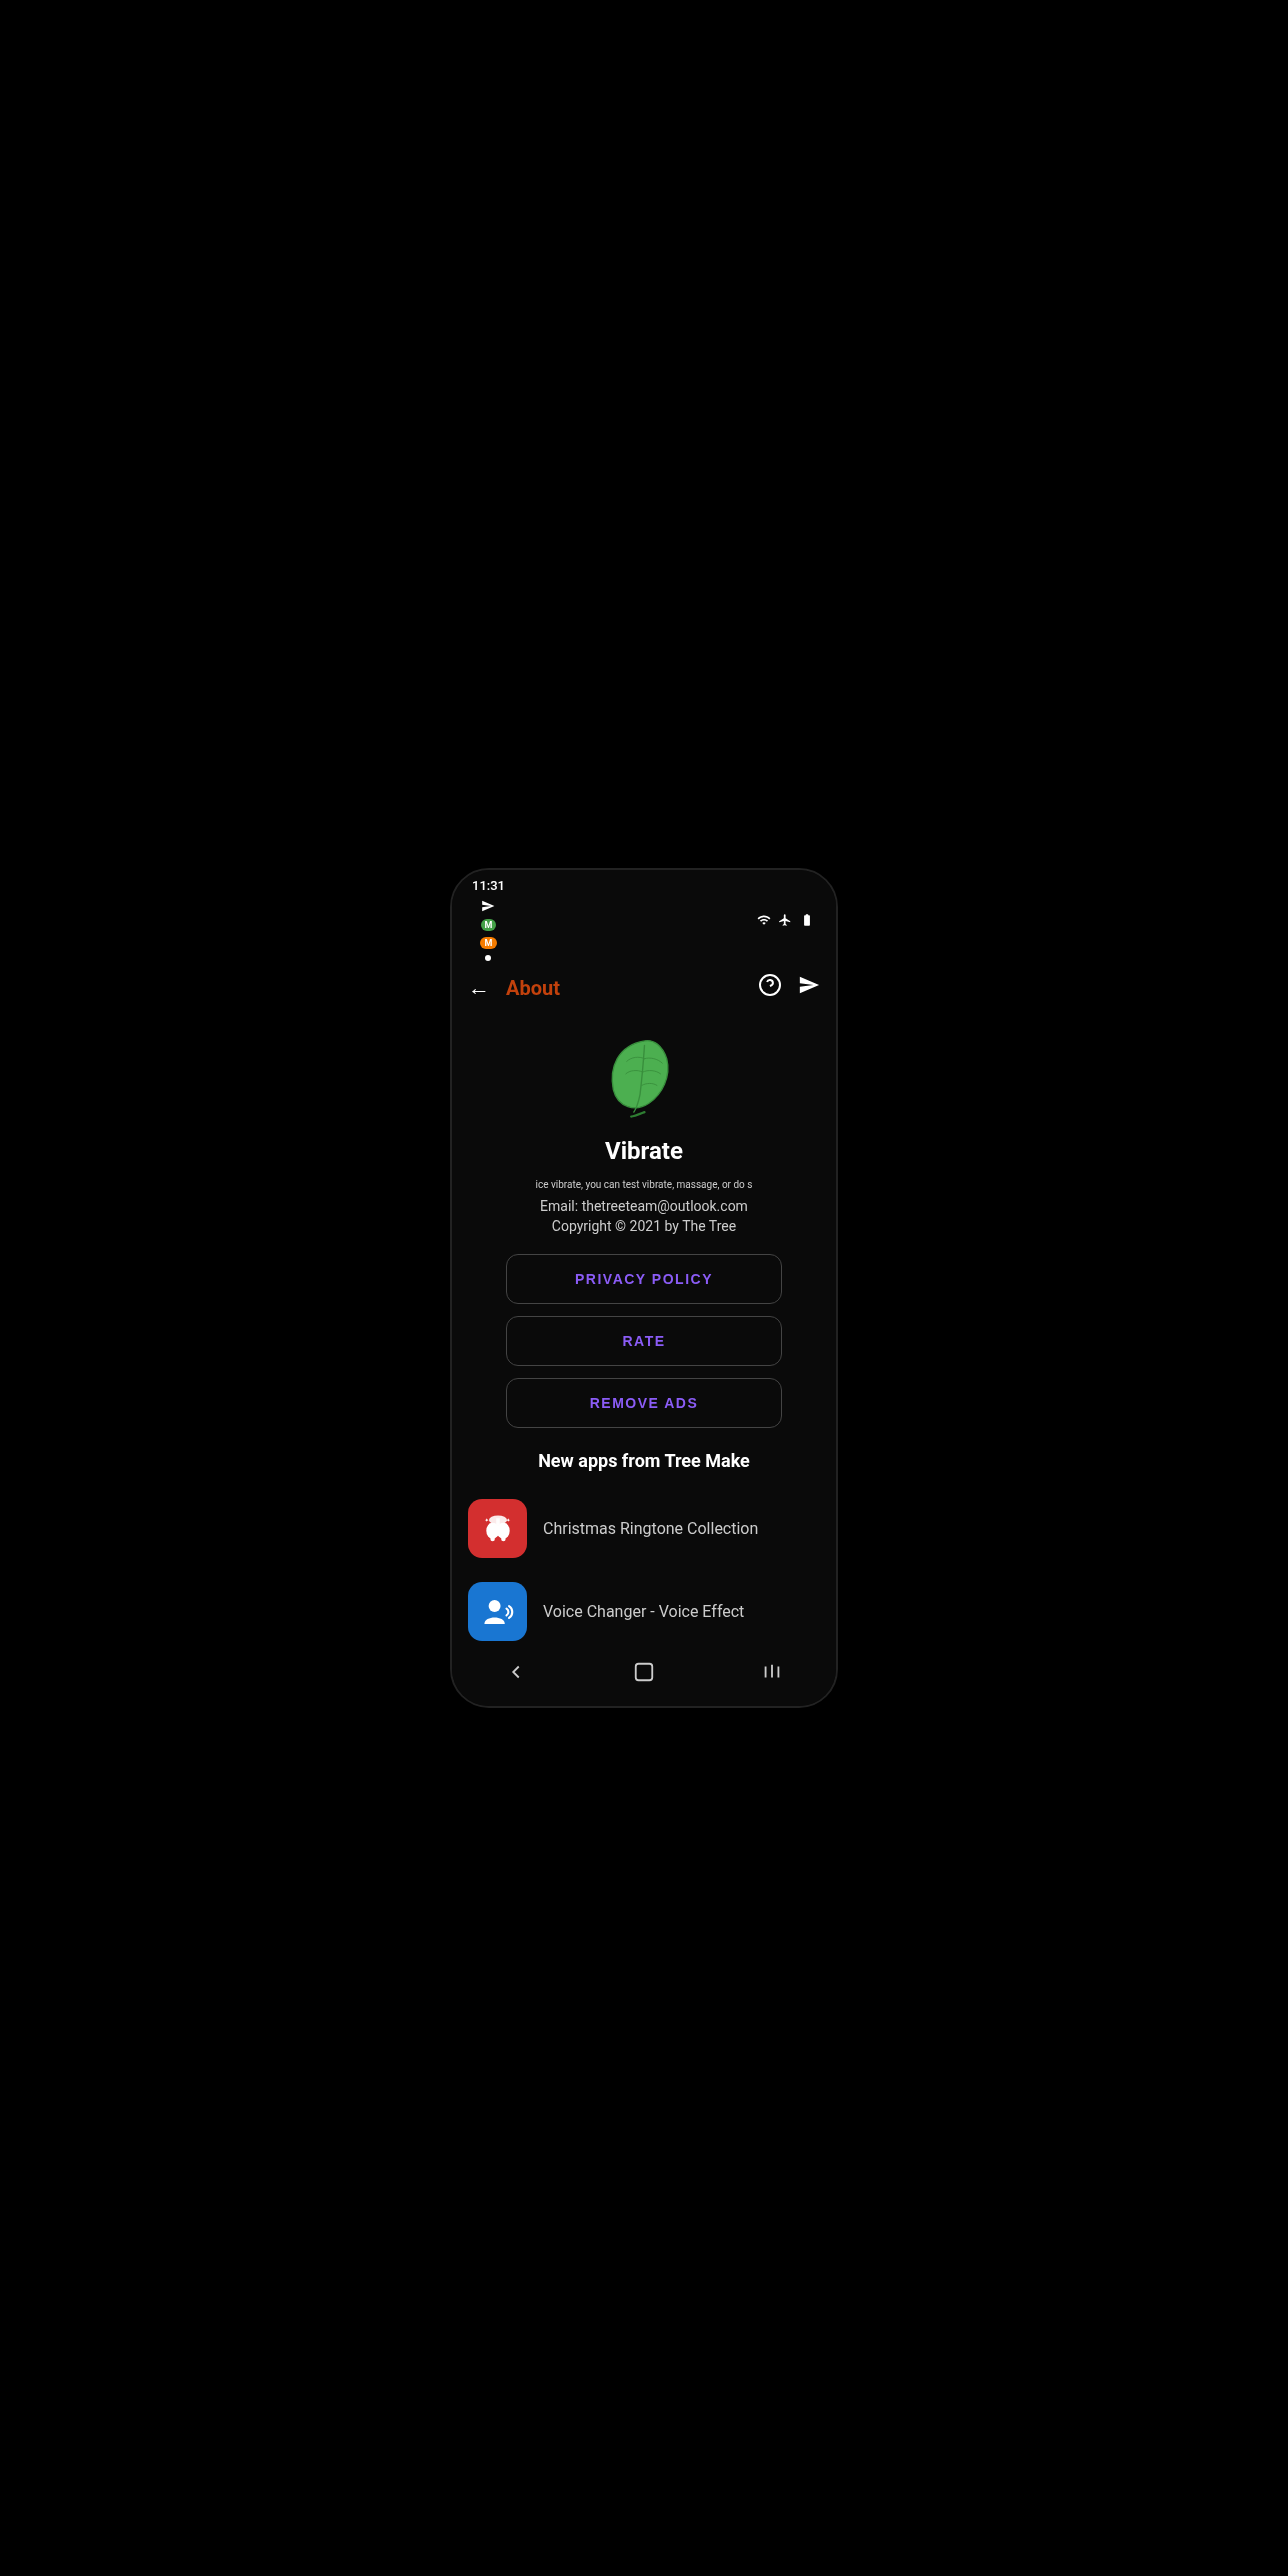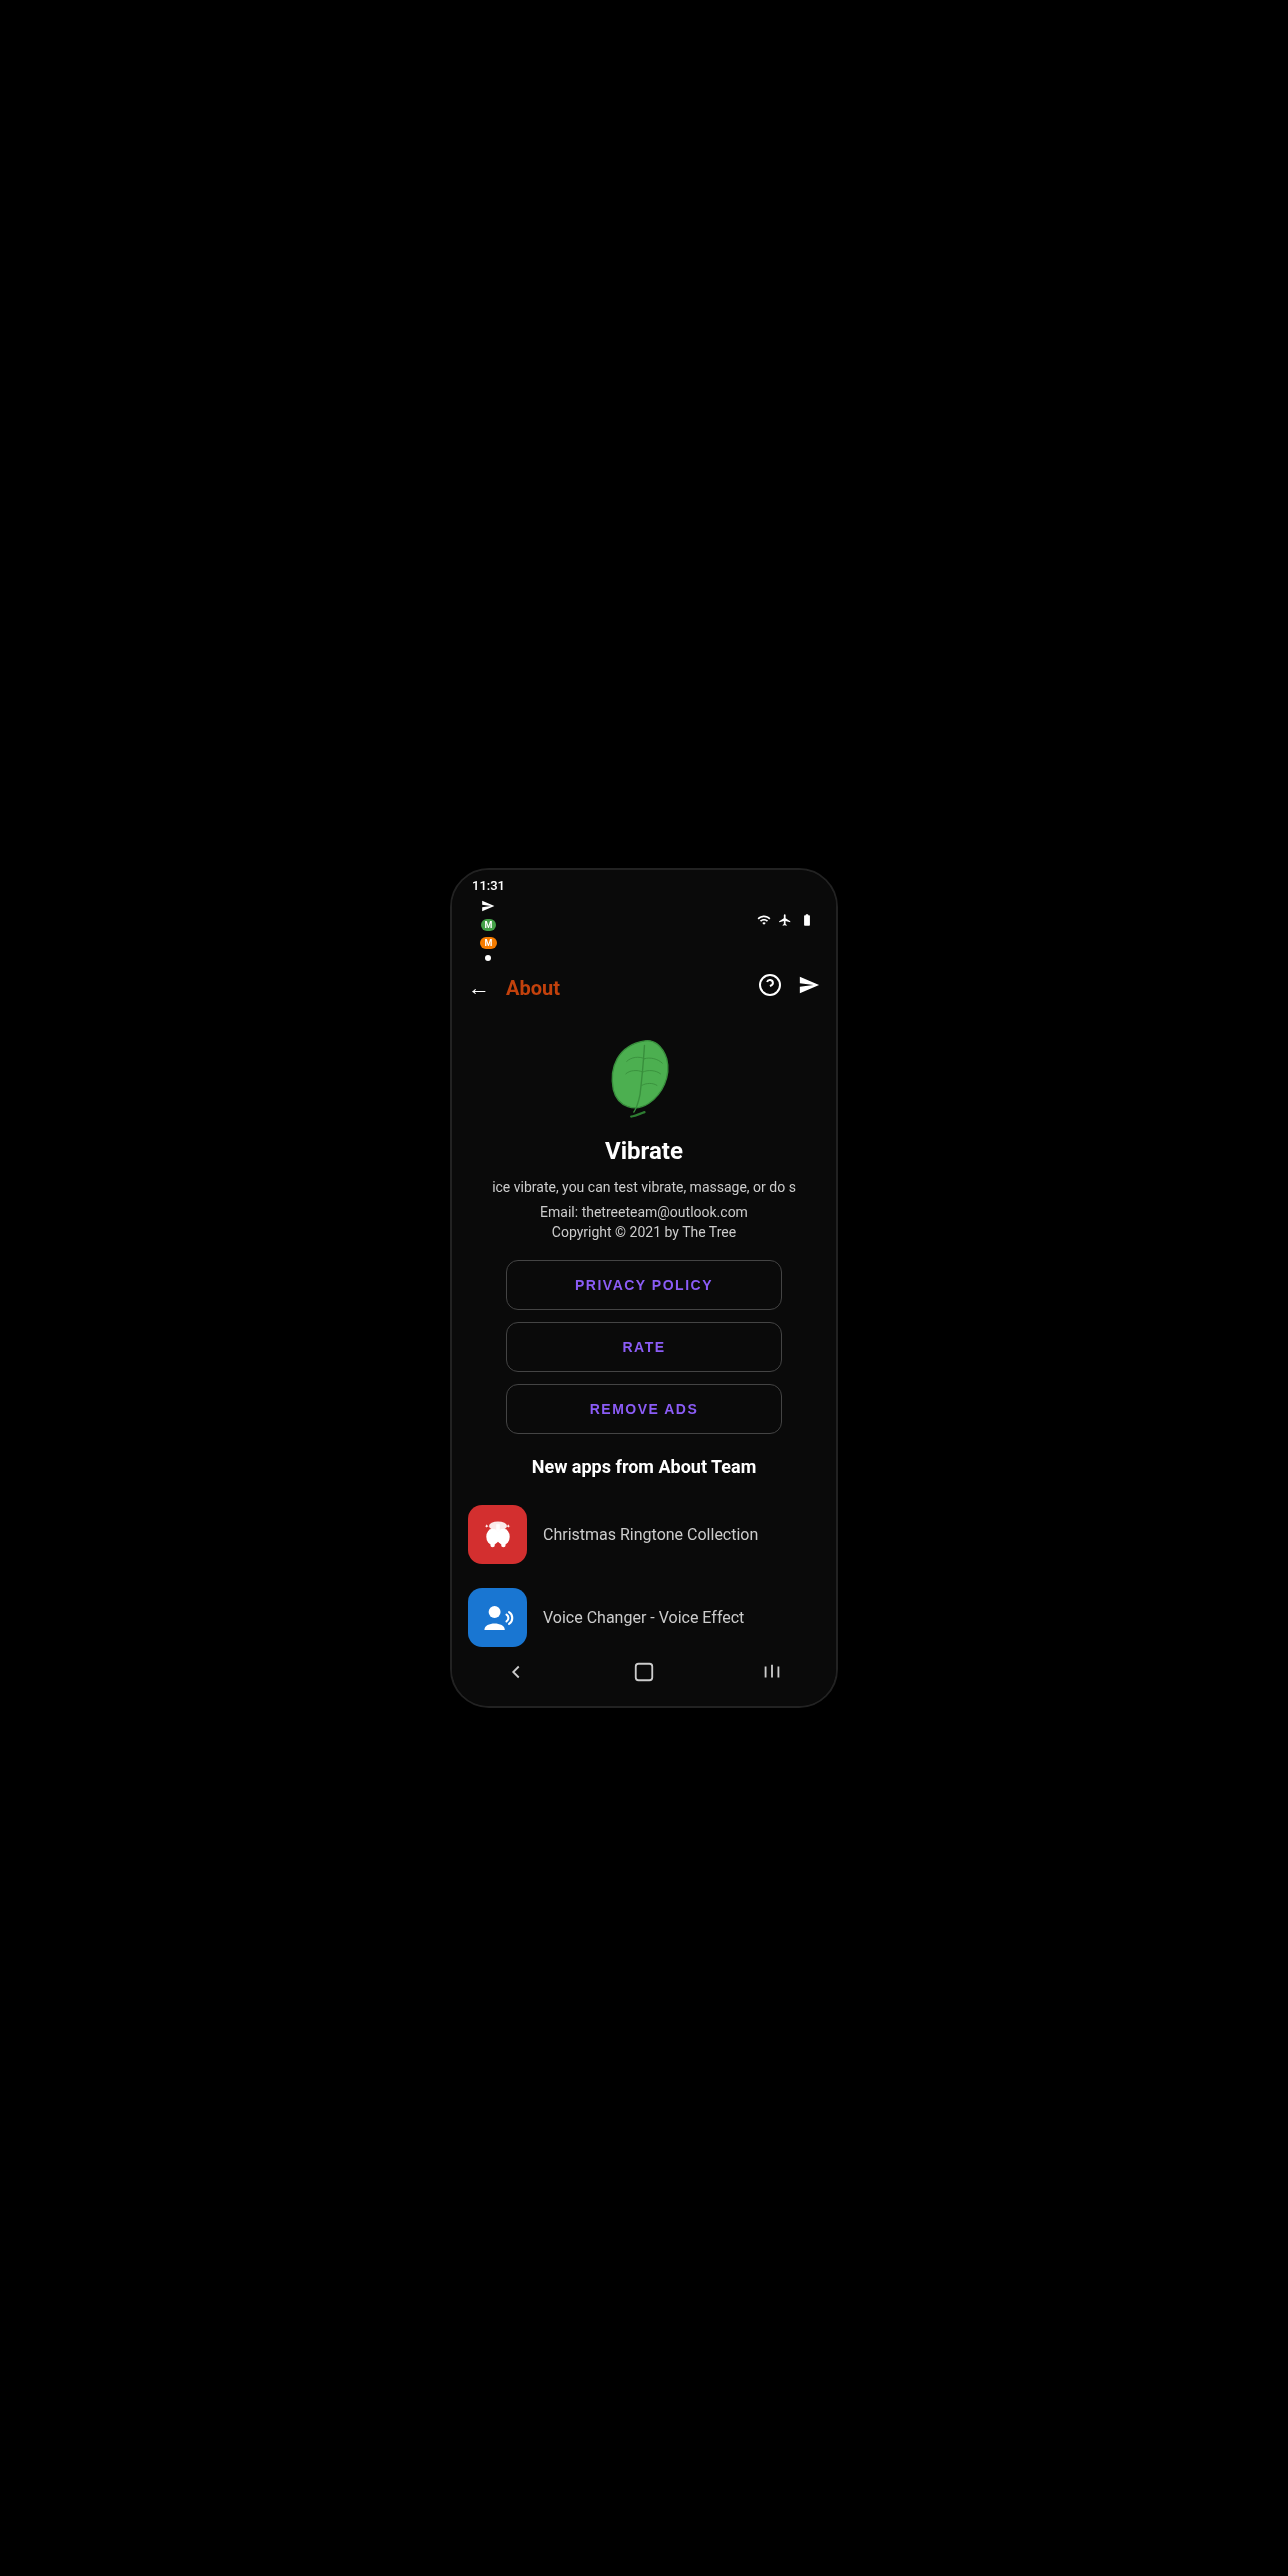--- a/index.html
+++ b/index.html
@@ -130,21 +130,21 @@
 
     .app-name {
       color: #fff;
       font-size: 24px;
       font-weight: bold;
       margin-bottom: 12px;
     }
 
     .description-text {
       color: #ccc;
-      font-size: 14px;
+      font-size: 10px;
       text-align: center;
       margin-bottom: 6px;
       line-height: 1.5;
       padding: 0 4px;
     }
 
     .email-text {
       color: #ccc;
       font-size: 14px;
       text-align: center;
@@ -346,21 +346,21 @@
       <span class="app-name">Vibrate</span>
 
       <p class="description-text">ice vibrate, you can test vibrate, massage, or do s</p>
       <p class="email-text">Email: thetreeteam@outlook.com</p>
       <p class="copyright-text">Copyright © 2021 by The Tree</p>
 
       <button class="action-btn">PRIVACY POLICY</button>
       <button class="action-btn">RATE</button>
       <button class="action-btn">REMOVE ADS</button>
 
-      <p class="section-title">New apps from About Team</p>
+      <p class="section-title">New apps from Tree Make</p>
 
       <div class="app-list">
 
         <div class="app-item">
           <div class="app-icon app-icon-christmas">
 
             <svg width="36" height="36" viewBox="0 0 40 40">
 
               <ellipse cx="20" cy="10" rx="10" ry="5" fill="#fff" opacity="0.9"></ellipse>
               <rect x="18" y="8" width="4" height="20" fill="#fff" opacity="0.9"></rect>

